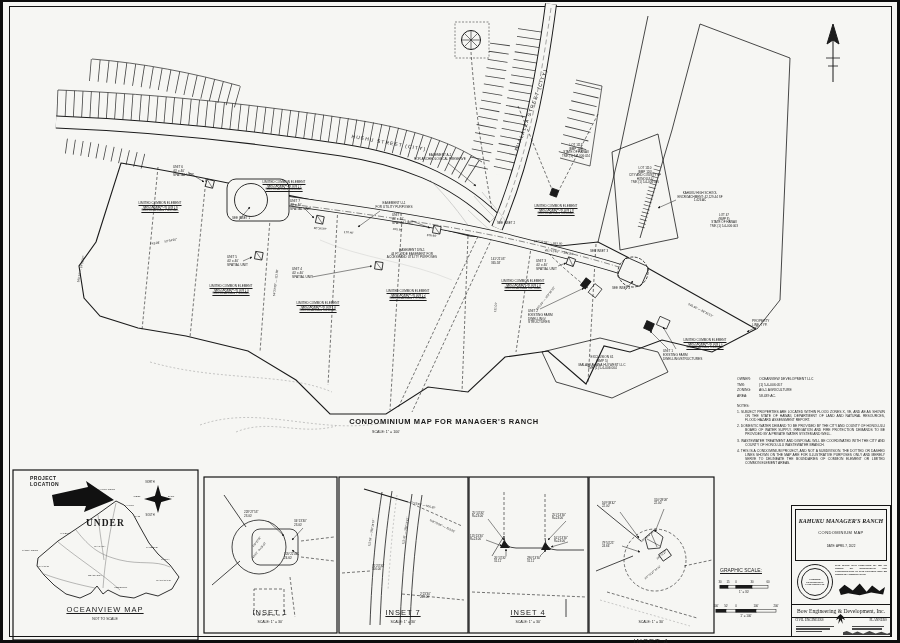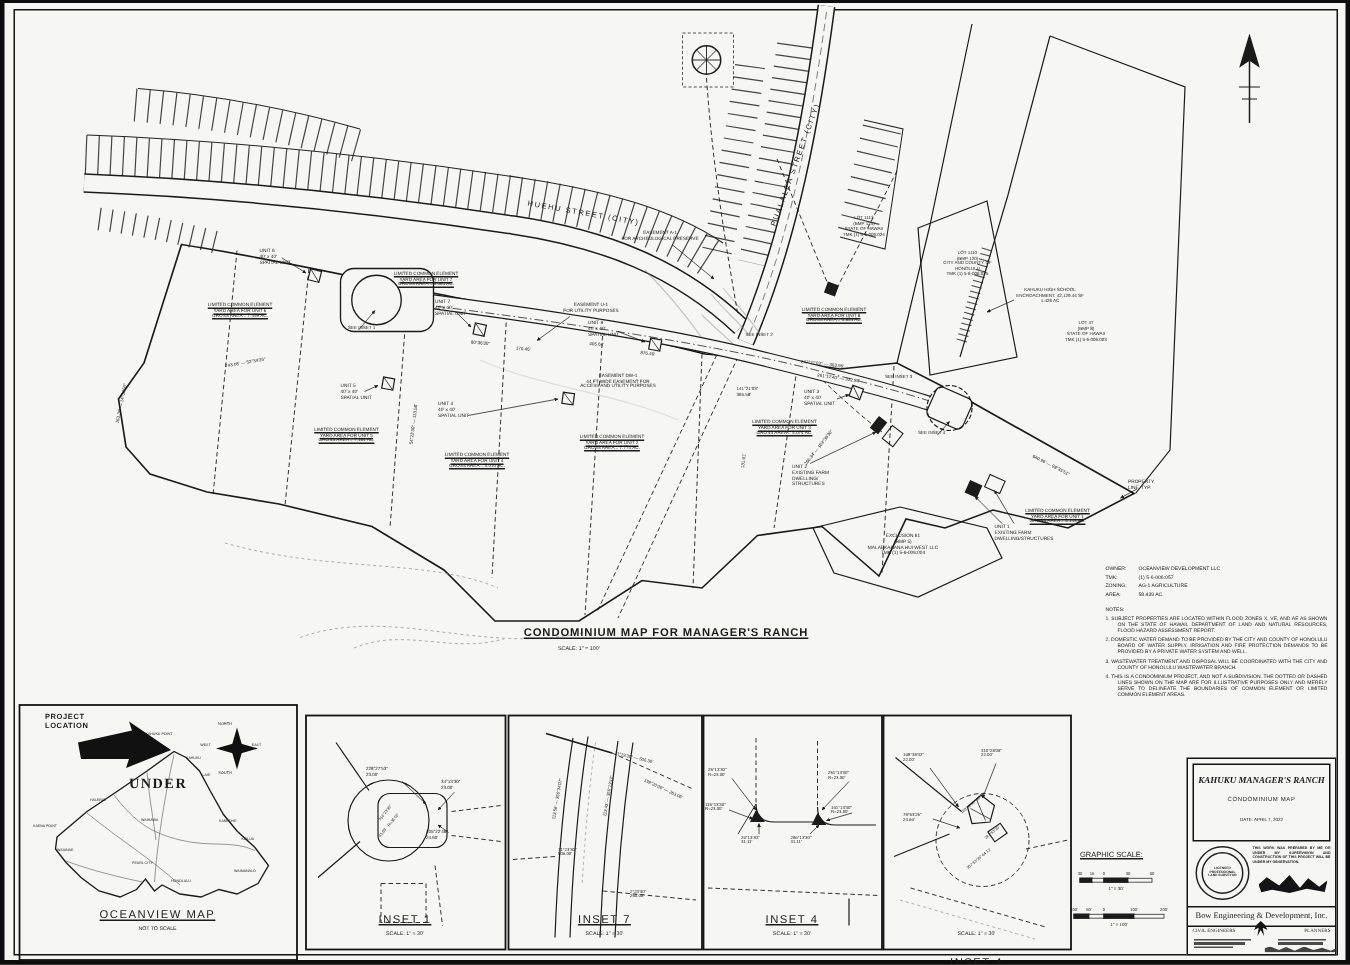--- a/index.html
+++ b/index.html
@@ -288,21 +288,21 @@
       <rect x="752" y="585.5" width="16" height="2.6" fill="#f6f6f3" stroke-width=".5"></rect>
       <rect x="716" y="609.5" width="10" height="2.6" fill="#1b1b1b"></rect>
       <rect x="726" y="609.5" width="10" height="2.6" fill="#f6f6f3" stroke-width=".5"></rect>
       <rect x="736" y="609.5" width="20" height="2.6" fill="#1b1b1b"></rect>
       <rect x="756" y="609.5" width="20" height="2.6" fill="#f6f6f3" stroke-width=".5"></rect>
     </g>
   </svg>
 
   <div class="layer">
       <div class="lbl" style="left: 444px; top: 418px; font-size: 7.5px; font-weight: bold; letter-spacing: 0.6px; text-align: center; transform: translateX(-50%);">
-        <div style="text-decoration: underline;">CONDOMINIUM MAP FOR MANAGER'S RANCH</div>
+        <div style="">CONDOMINIUM MAP FOR MANAGER'S RANCH</div>
       </div>
       <div class="lbl" style="left: 372px; top: 430px; font-size: 3.6px;">
         <div>SCALE: 1" = 100'</div>
       </div>
       <div class="lbl" style="left: 352px; top: 134px; font-size: 5px; letter-spacing: 1.1px; transform-origin: 0px 0px; transform: rotate(10deg);">
         <div>HUEHU STREET (CITY)</div>
       </div>
       <div class="lbl" style="left: 514px; top: 150px; font-size: 5px; letter-spacing: 1.1px; transform-origin: 0px 0px; transform: rotate(-70deg);">
         <div>PUALALEA STREET (CITY)</div>
       </div>
@@ -545,21 +545,21 @@
       </div>
       <div class="lbl" style="left: 38px; top: 566px; font-size: 2.4px;">
         <div>WAIANAE</div>
       </div>
       <div class="lbl" style="left: 156px; top: 580px; font-size: 2.4px;">
         <div>WAIMANALO</div>
       </div>
     </div>
   <div class="layer">
       <div class="lbl" style="left: 270px; top: 609px; font-size: 7.5px; letter-spacing: 1px; text-align: center; transform: translateX(-50%);">
-        <div style="text-decoration: underline;">INSET 1</div>
+        <div style="">INSET 1</div>
       </div>
       <div class="lbl" style="left: 270px; top: 620px; font-size: 3.5px; text-align: center; transform: translateX(-50%);">
         <div>SCALE: 1" = 30'</div>
       </div>
       <div class="lbl" style="left: 244px; top: 511px; font-size: 3px;">
         <div>228°27'53"</div>
         <div>23.00'</div>
       </div>
       <div class="lbl" style="left: 294px; top: 520px; font-size: 3px;">
         <div>34°13'30"</div>

